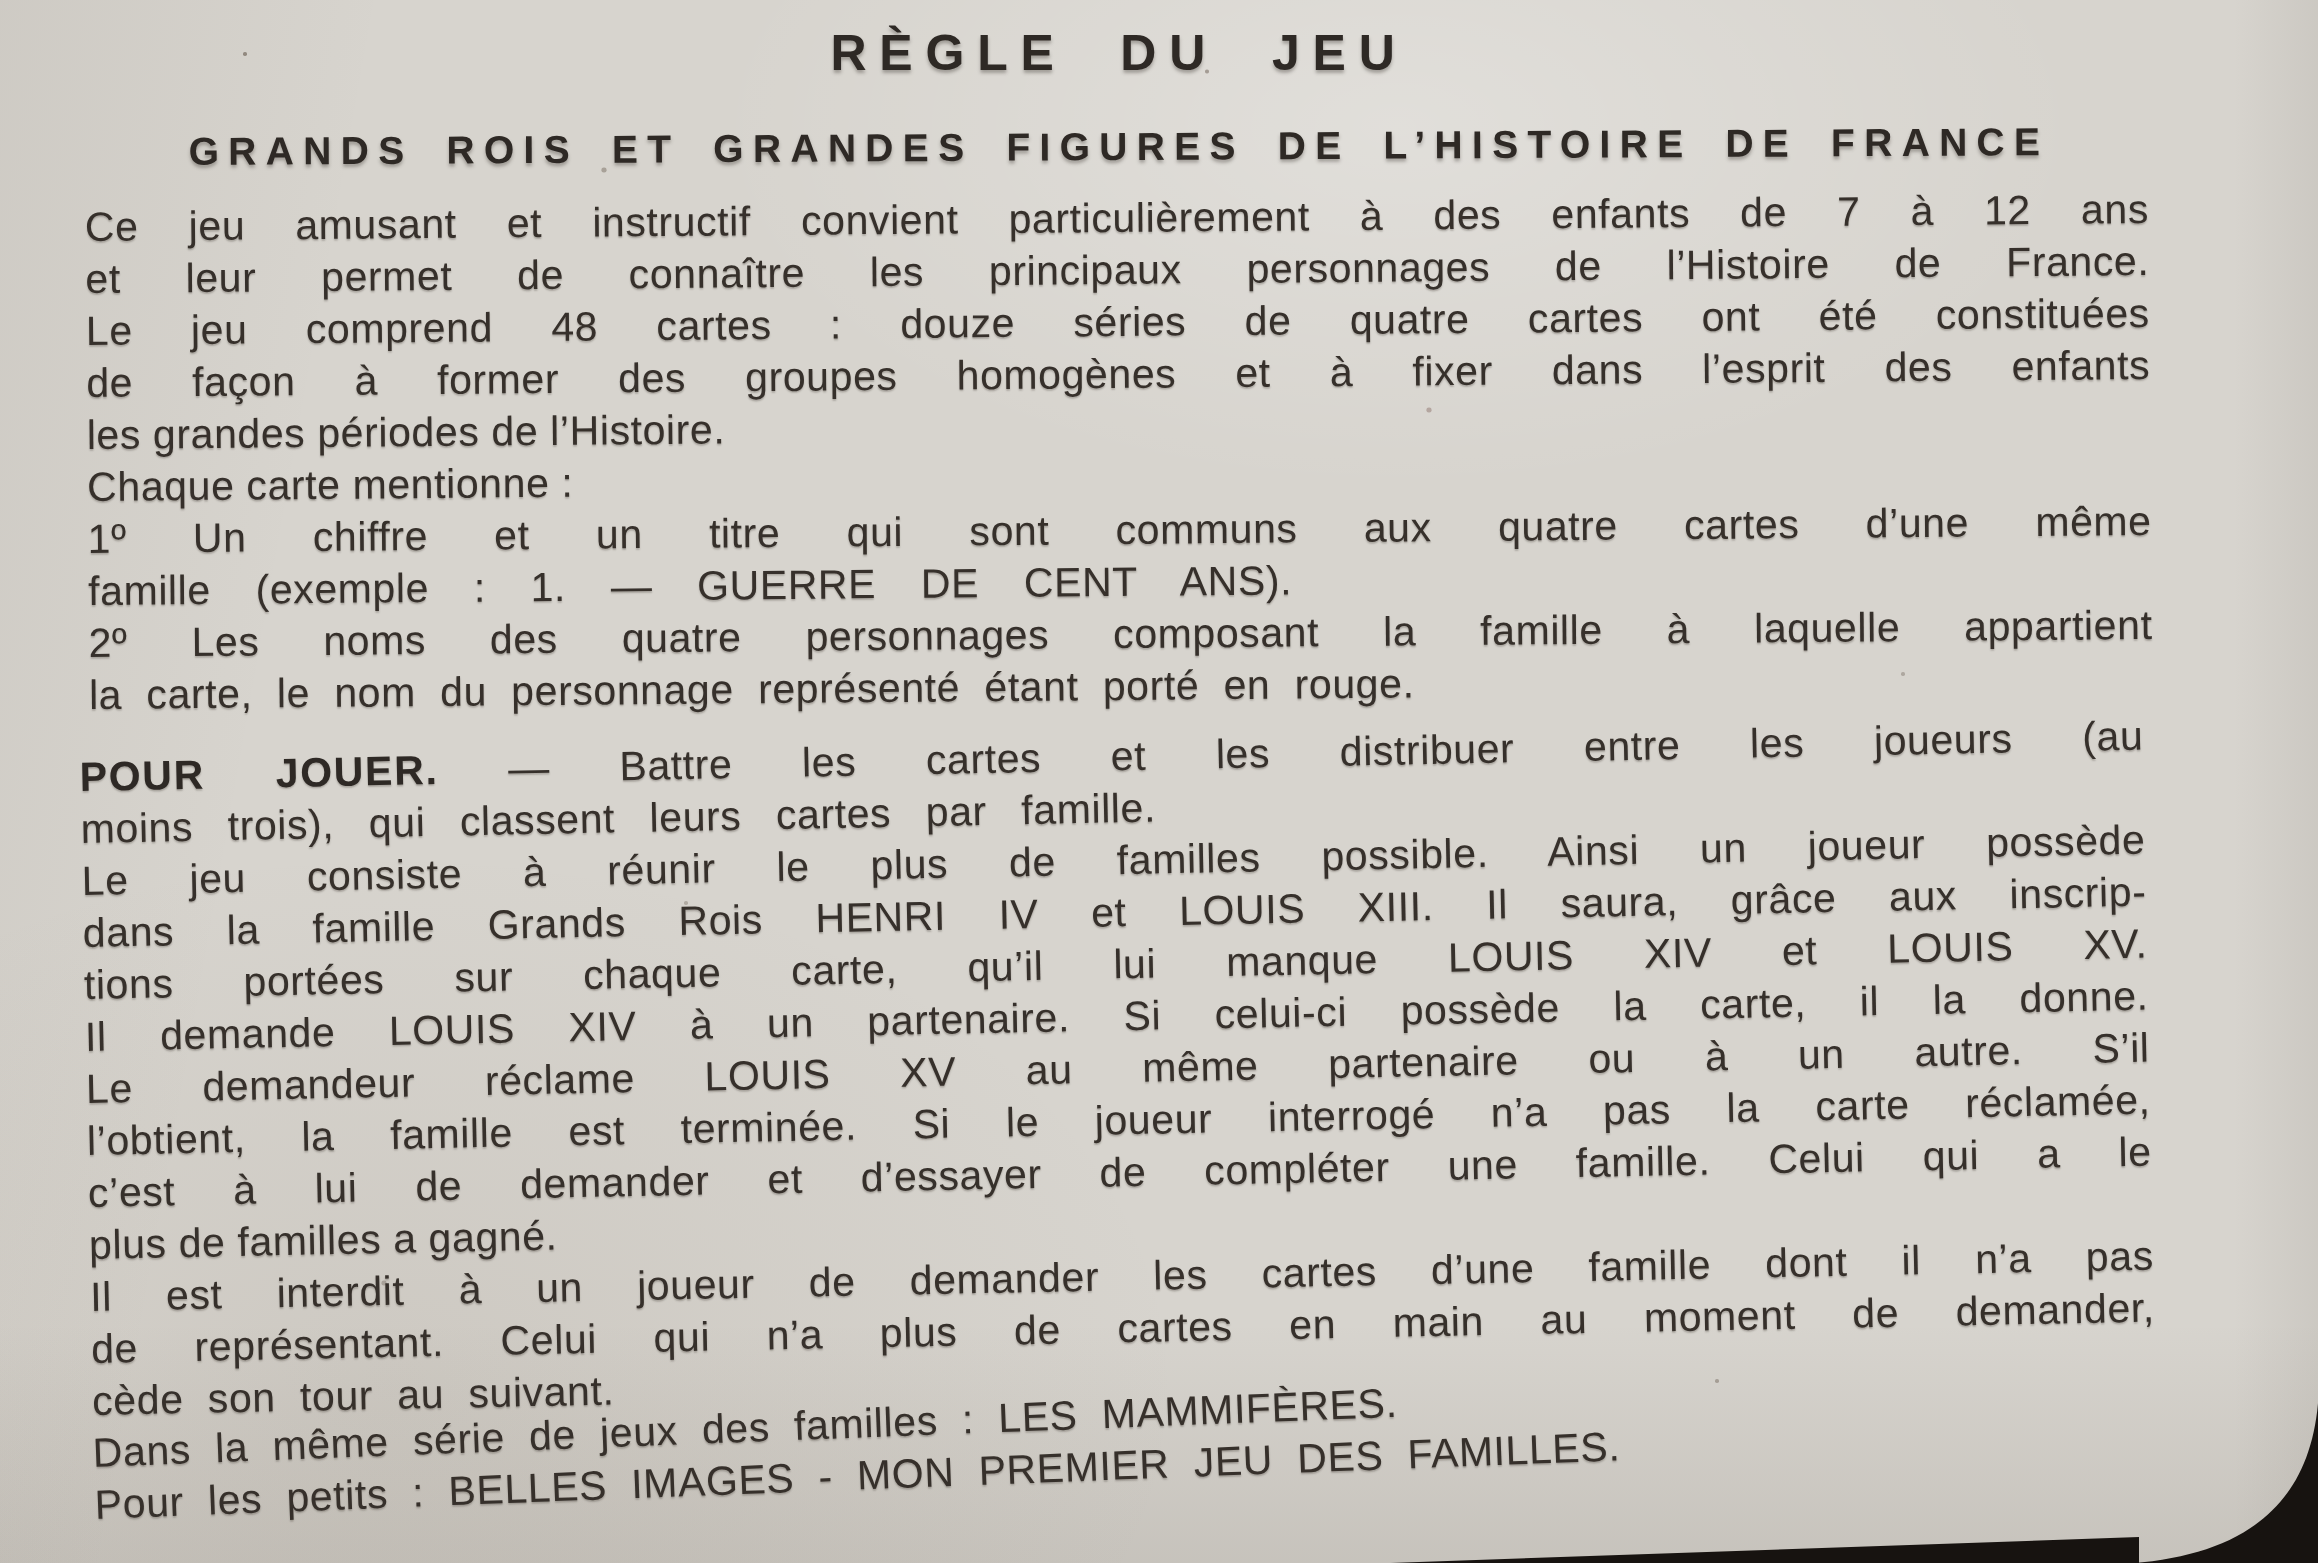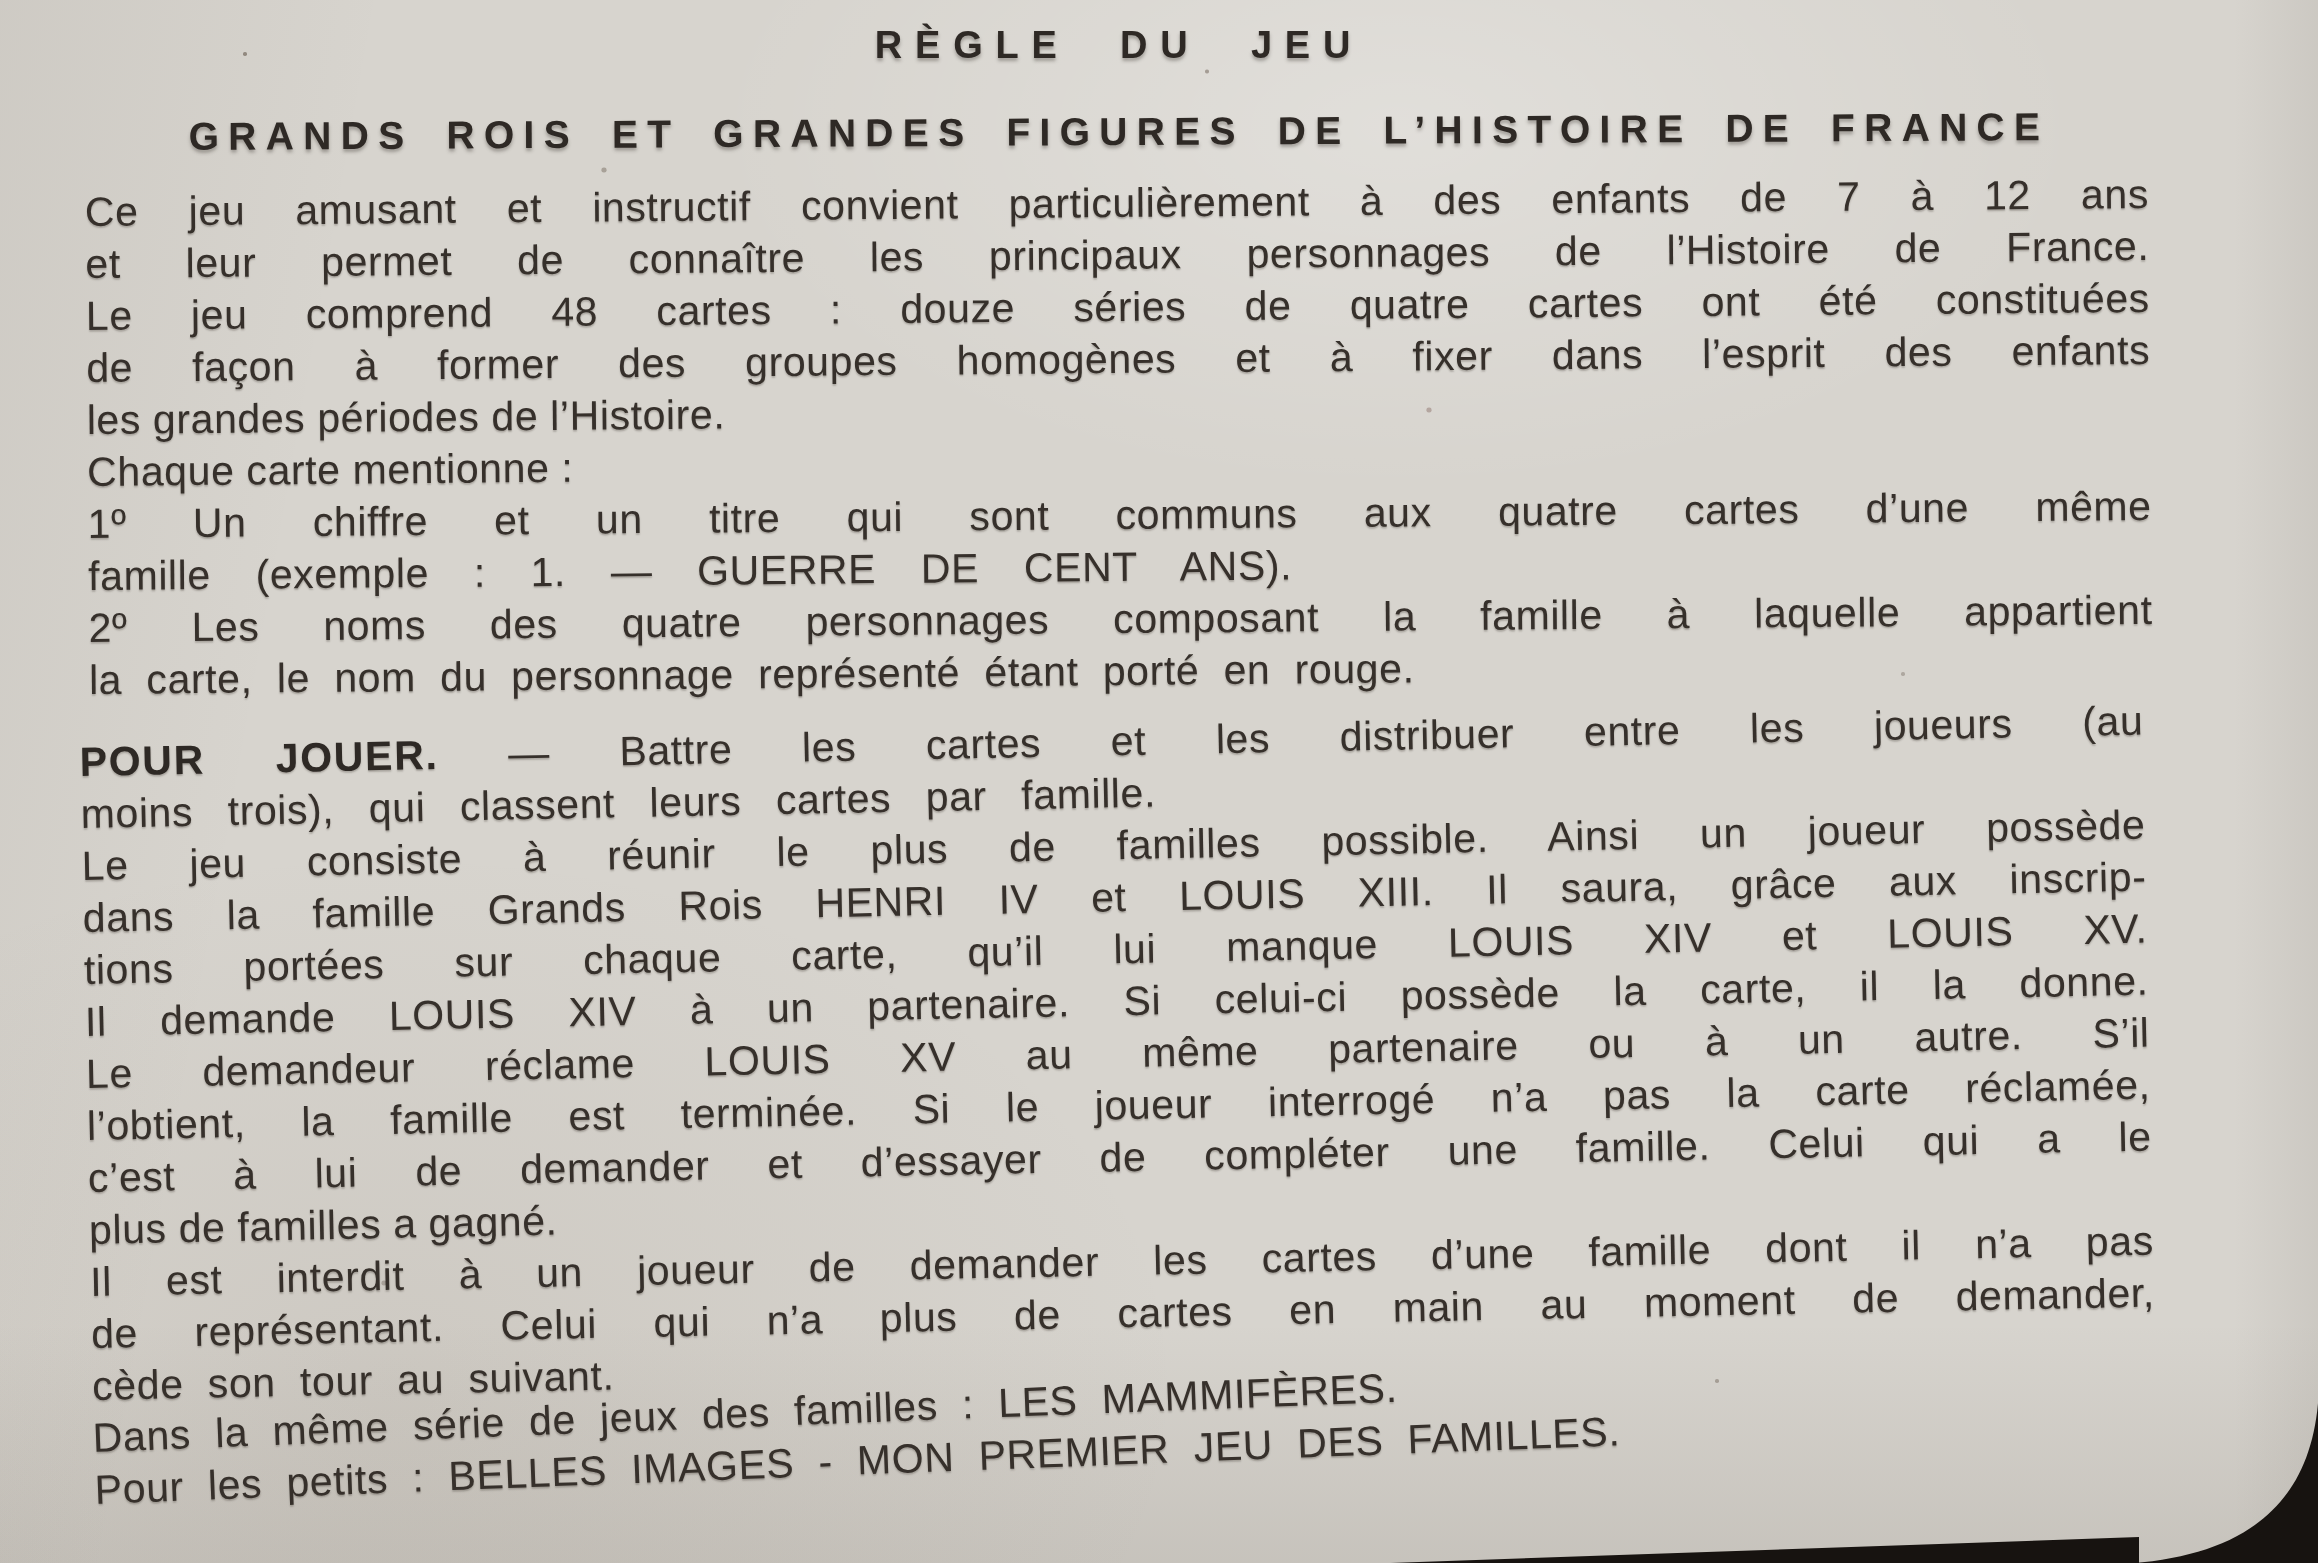--- a/index.html
+++ b/index.html
@@ -22,21 +22,21 @@
   }
   .sheet {
     position:absolute; left:0; top:0; width:2319px; height:1564px;
     padding:24px 168px 0 87px;
     box-sizing:border-box;
     filter: blur(0.3px);
     color:#36302b;
   }
   .title {
     text-align:center;
-    font-size:38px; font-weight:bold;
+    font-size:50px; font-weight:bold;
     letter-spacing:12.8px; word-spacing:27px;
     color:#2e2925;
     text-shadow: 0 2.9px 3.5px rgba(50,42,36,0.35);
   }
   .subtitle {
     margin-top:43px;
     text-align:center;
     font-size:39px; font-weight:bold;
     letter-spacing:9.3px; word-spacing:12.8px;
     color:#2e2925;

